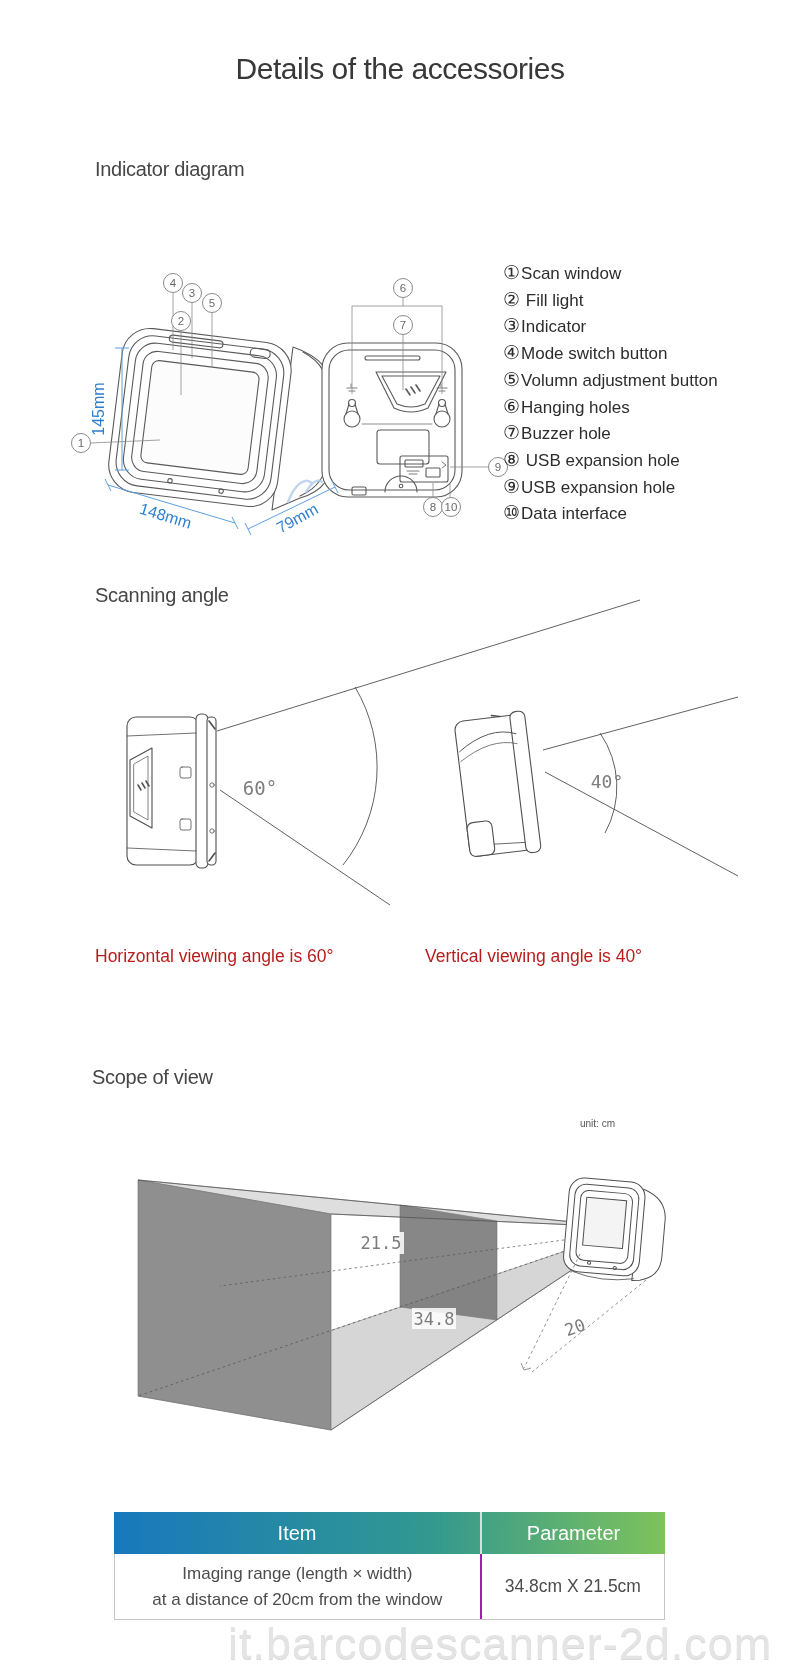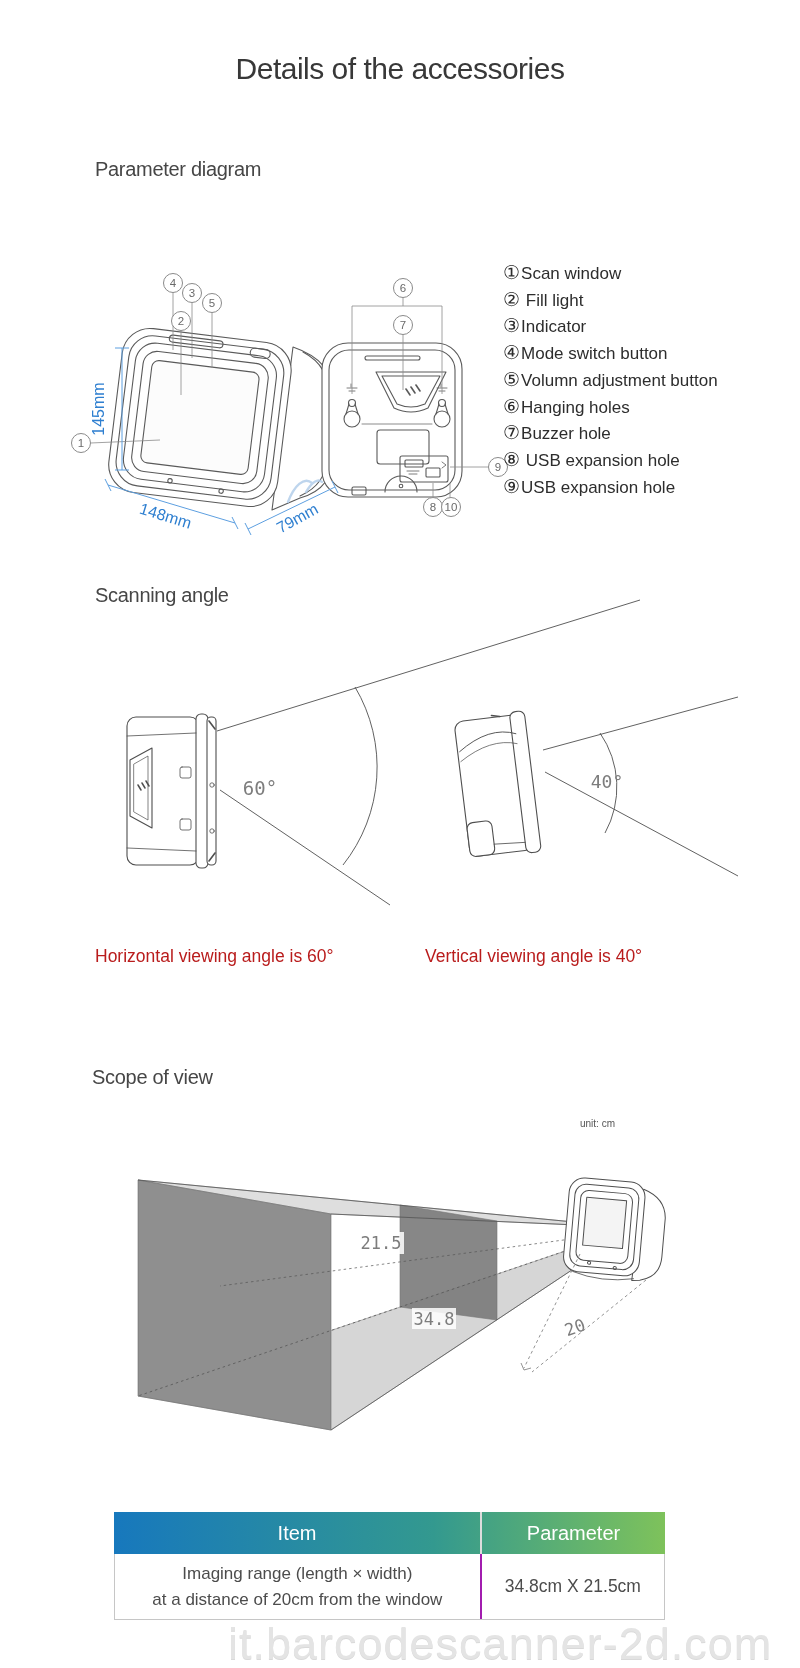--- a/index.html
+++ b/index.html
@@ -42,21 +42,21 @@
   .dimtext{fill:#2e7fd0;font-size:16px;}
   .callout-num{fill:#6a6a6a;font-size:11.5px;}
 </style>
 </head>
 <body>
 
 <div id="page">
 
   <div id="title" class="abs">Details of the accessories</div>
 
-  <div id="heading-schematic" class="abs section-heading">Parameter diagram</div>
+  <div id="heading-schematic" class="abs section-heading">Indicator diagram</div>
 
   <svg class="abs" style="left:60px;top:240px;" width="460" height="310" viewBox="0 0 460 310">
     <g stroke="#5a5a5a" stroke-width="1.1" fill="none" stroke-linejoin="round" stroke-linecap="round">
 
       <g>
         <path d="M 233,107 C 262,117 272,132 274,155 L 274,212 C 274,238 262,252 240,258 L 212,270 L 233,107 Z" fill="#ffffff"></path>
         <path d="M 243,112 C 262,122 268,136 270,156"></path>
         <path d="M 240,256 C 258,248 266,236 269,214"></path>
 
         <g transform="rotate(7 140 177)">
@@ -183,20 +183,21 @@
   <div id="legend" class="abs">
     <div class="legend-item"><span class="num">①</span><span>Scan window</span></div>
     <div class="legend-item"><span class="num">②</span><span> Fill light</span></div>
     <div class="legend-item"><span class="num">③</span><span>Indicator</span></div>
     <div class="legend-item"><span class="num">④</span><span>Mode switch button</span></div>
     <div class="legend-item"><span class="num">⑤</span><span>Volumn adjustment button</span></div>
     <div class="legend-item"><span class="num">⑥</span><span>Hanging holes</span></div>
     <div class="legend-item"><span class="num">⑦</span><span>Buzzer hole</span></div>
     <div class="legend-item"><span class="num">⑧</span><span> USB expansion hole</span></div>
     <div class="legend-item"><span class="num">⑨</span><span>USB expansion hole</span></div>
+    <div class="legend-item"><span class="num">⑩</span><span>Data interface</span></div>
   </div>
 
   <div id="heading-scanning" class="abs section-heading">Scanning angle</div>
 
   <svg class="abs" style="left:60px;top:595px;" width="690" height="330" viewBox="0 0 690 330">
     <g stroke="#4f4f4f" stroke-width="1.1" fill="none" stroke-linejoin="round" stroke-linecap="round">
 
       <g>
         <rect x="67" y="122" width="72" height="148" rx="9" fill="#ffffff"></rect>
         <rect x="136" y="119" width="12" height="154" rx="5" fill="#ffffff"></rect>

